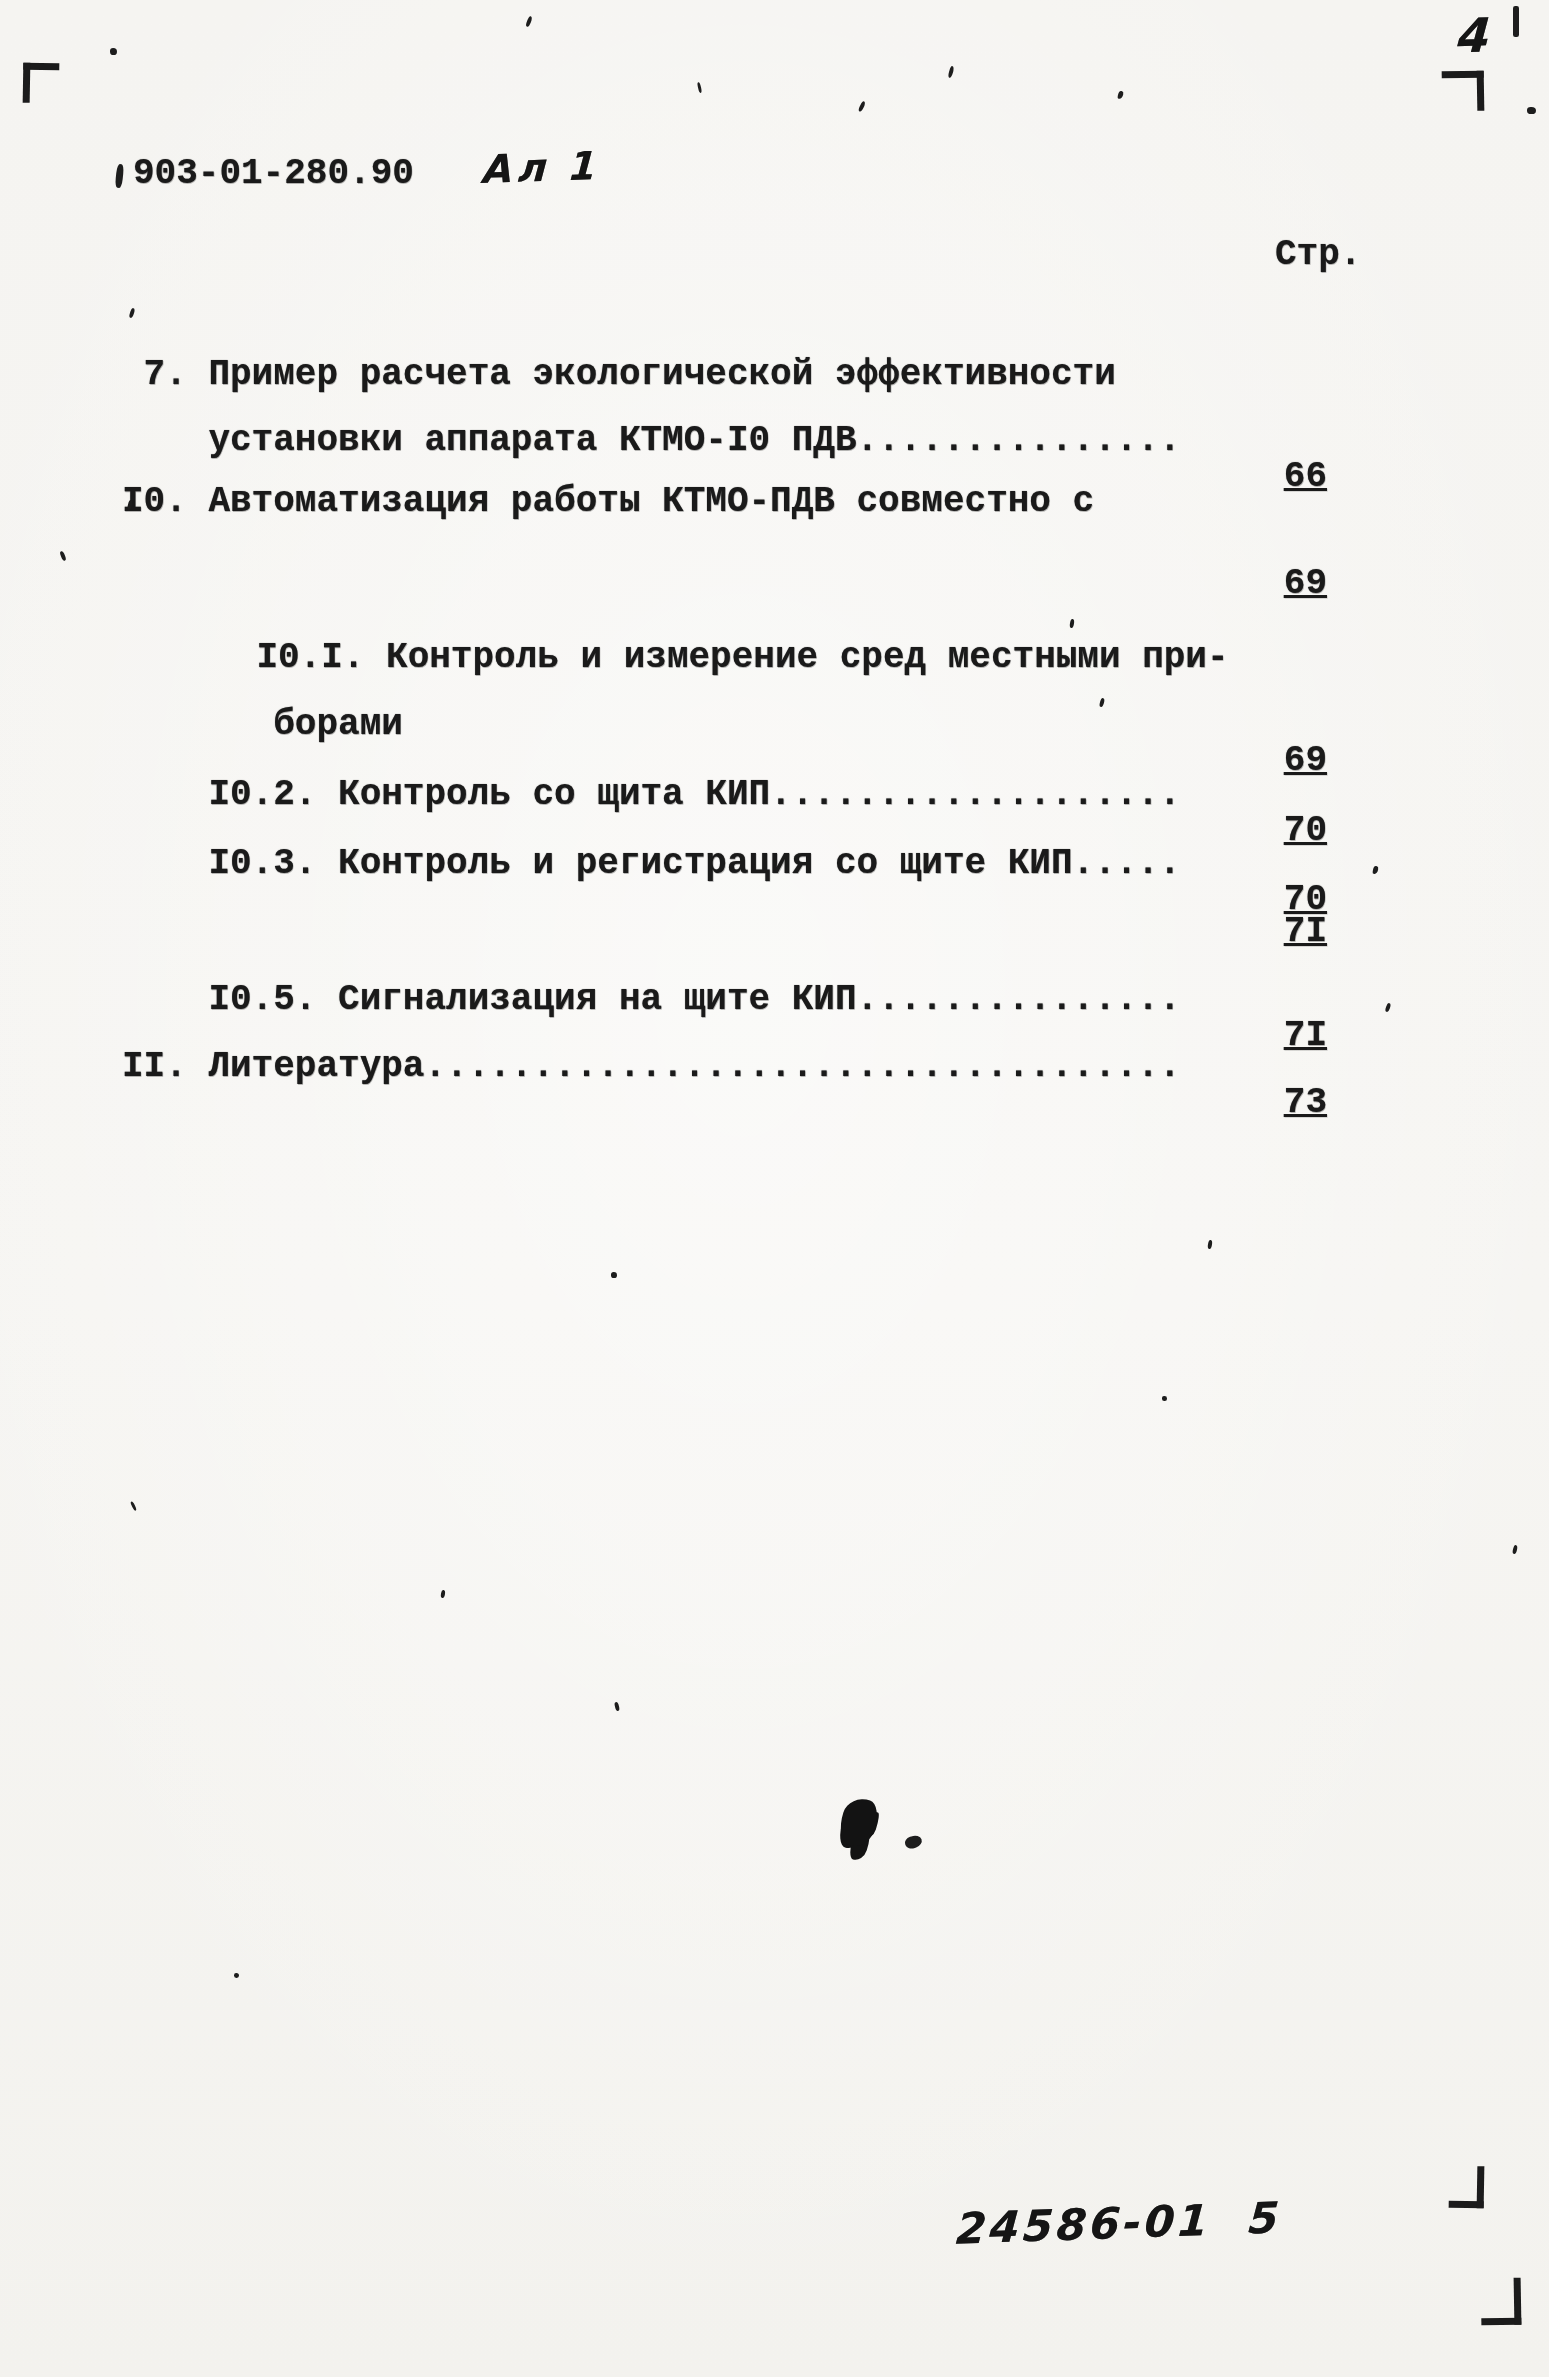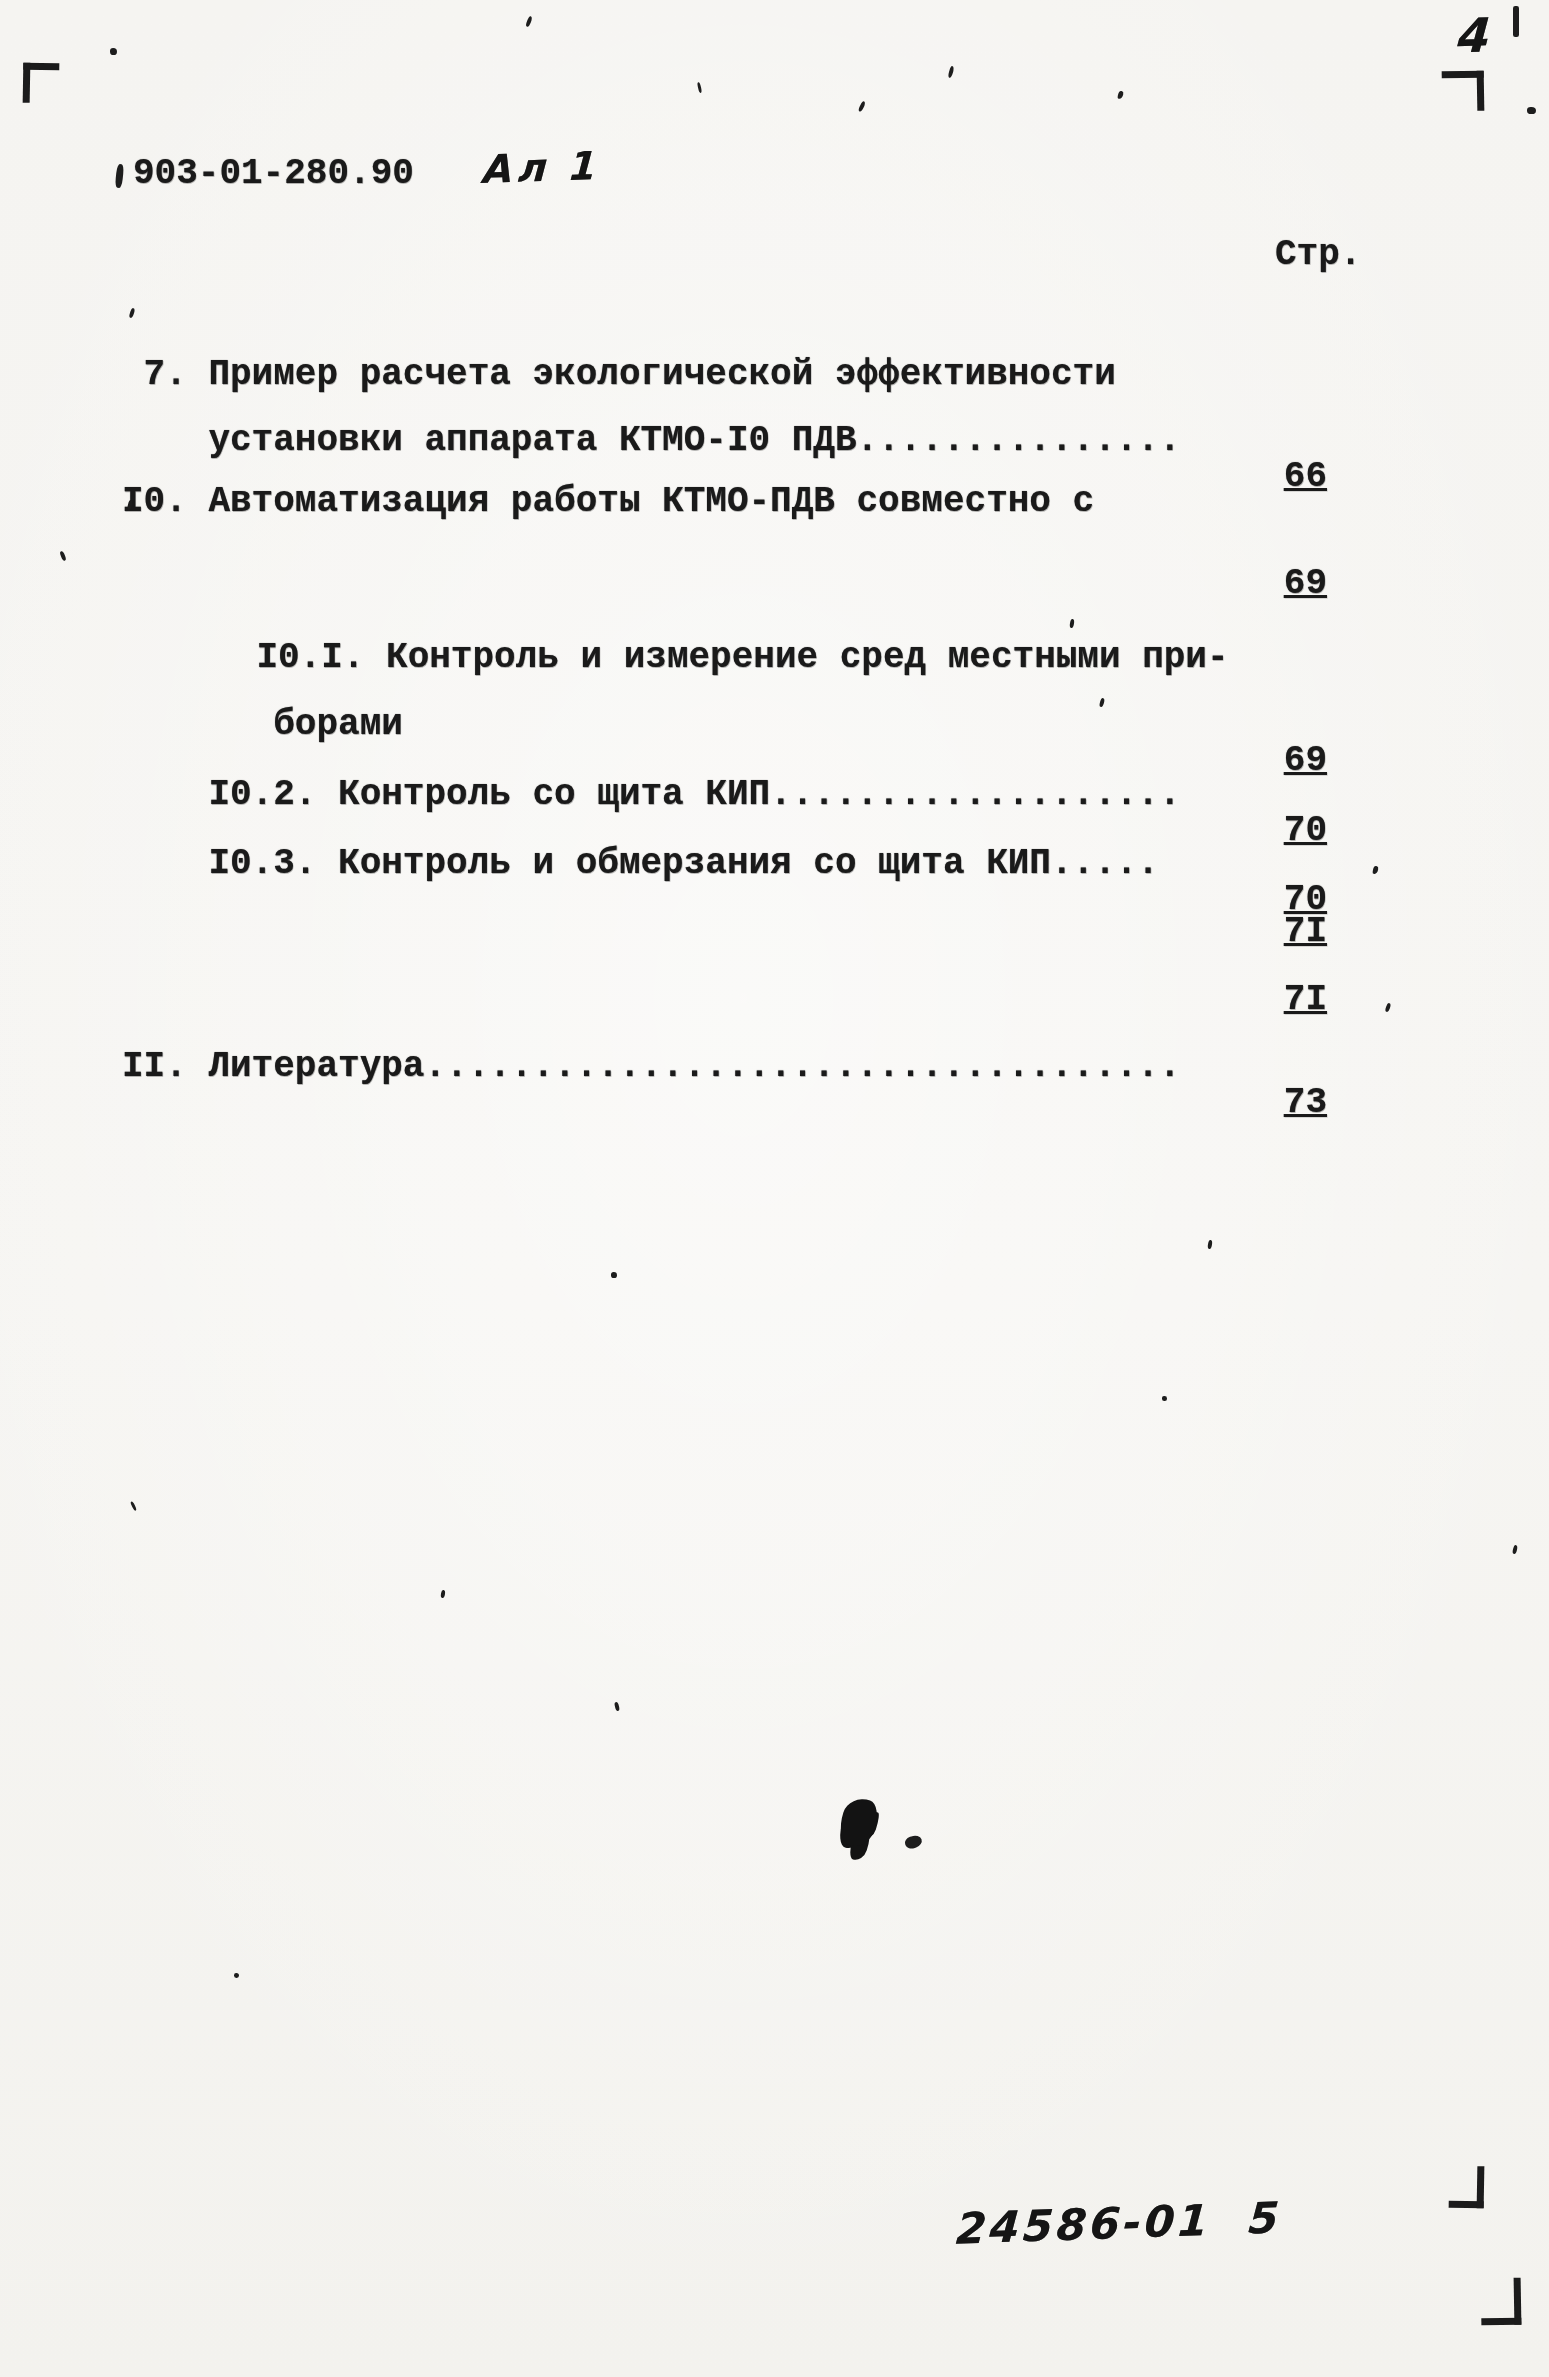--- a/index.html
+++ b/index.html
@@ -78,27 +78,28 @@
 </div>
 <div class="type" style="top:671px;">
   <span class="toc-text">       борами</span>
   <span class="toc-page">69</span>
 </div>
 <div class="type" style="top:741px;">
   <span class="toc-text">    I0.2. Контроль со щита КИП...................</span>
   <span class="toc-page">70</span>
 </div>
 <div class="type" style="top:810px;">
-  <span class="toc-text">    I0.3. Контроль и обмерзания со щита КИП.....</span>
+  <span class="toc-text">    I0.3. Контроль и регистрация со щите КИП.....</span>
   <span class="toc-page">70</span>
 </div>
 <div class="type" style="top:878px;">
   <span class="toc-page">7I</span>
 </div>
 <div class="type" style="top:946px;">
+  <span class="toc-text">    I0.5. Сигнализация на щите КИП...............</span>
   <span class="toc-page">7I</span>
 </div>
 <div class="type" style="top:1013px;">
   <span class="toc-text">II. Литература...................................</span>
   <span class="toc-page">73</span>
 </div>
 
 <div class="hand" style="left:957px;top:2198px;font-size:43px;letter-spacing:3.4px;">
   <span>24586-01</span><span style="margin-left:37px;">5</span>
 </div>

